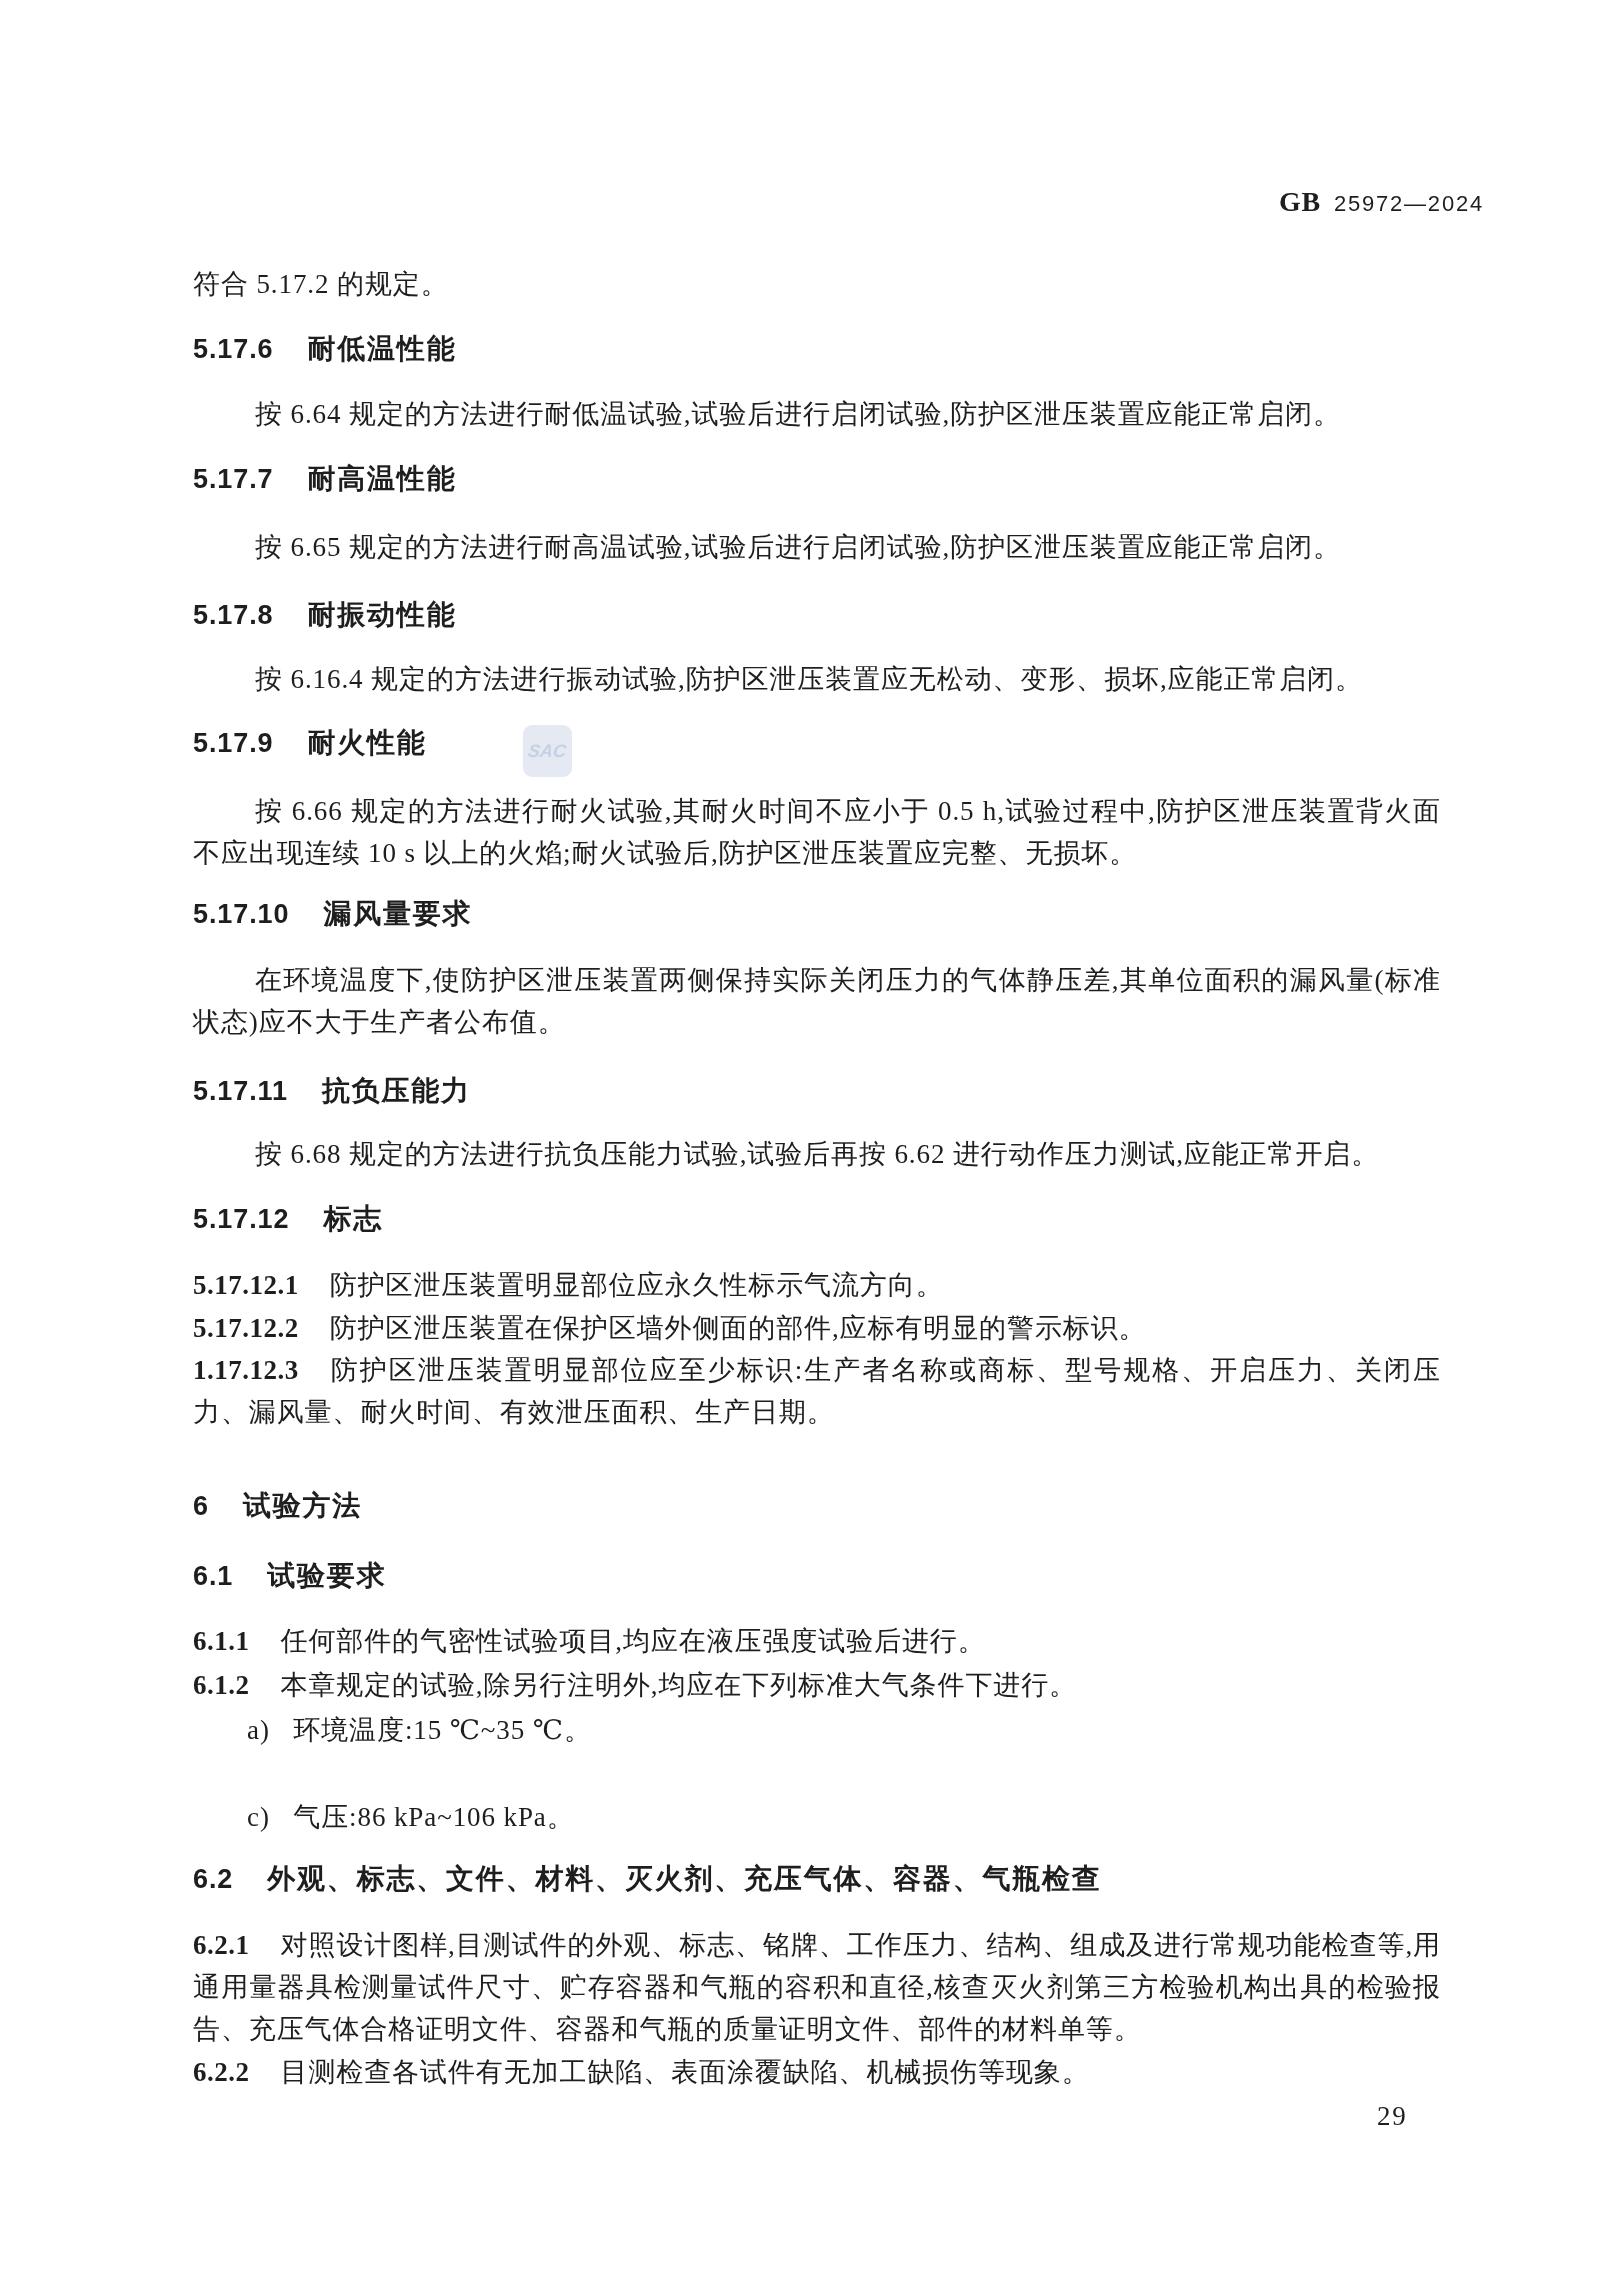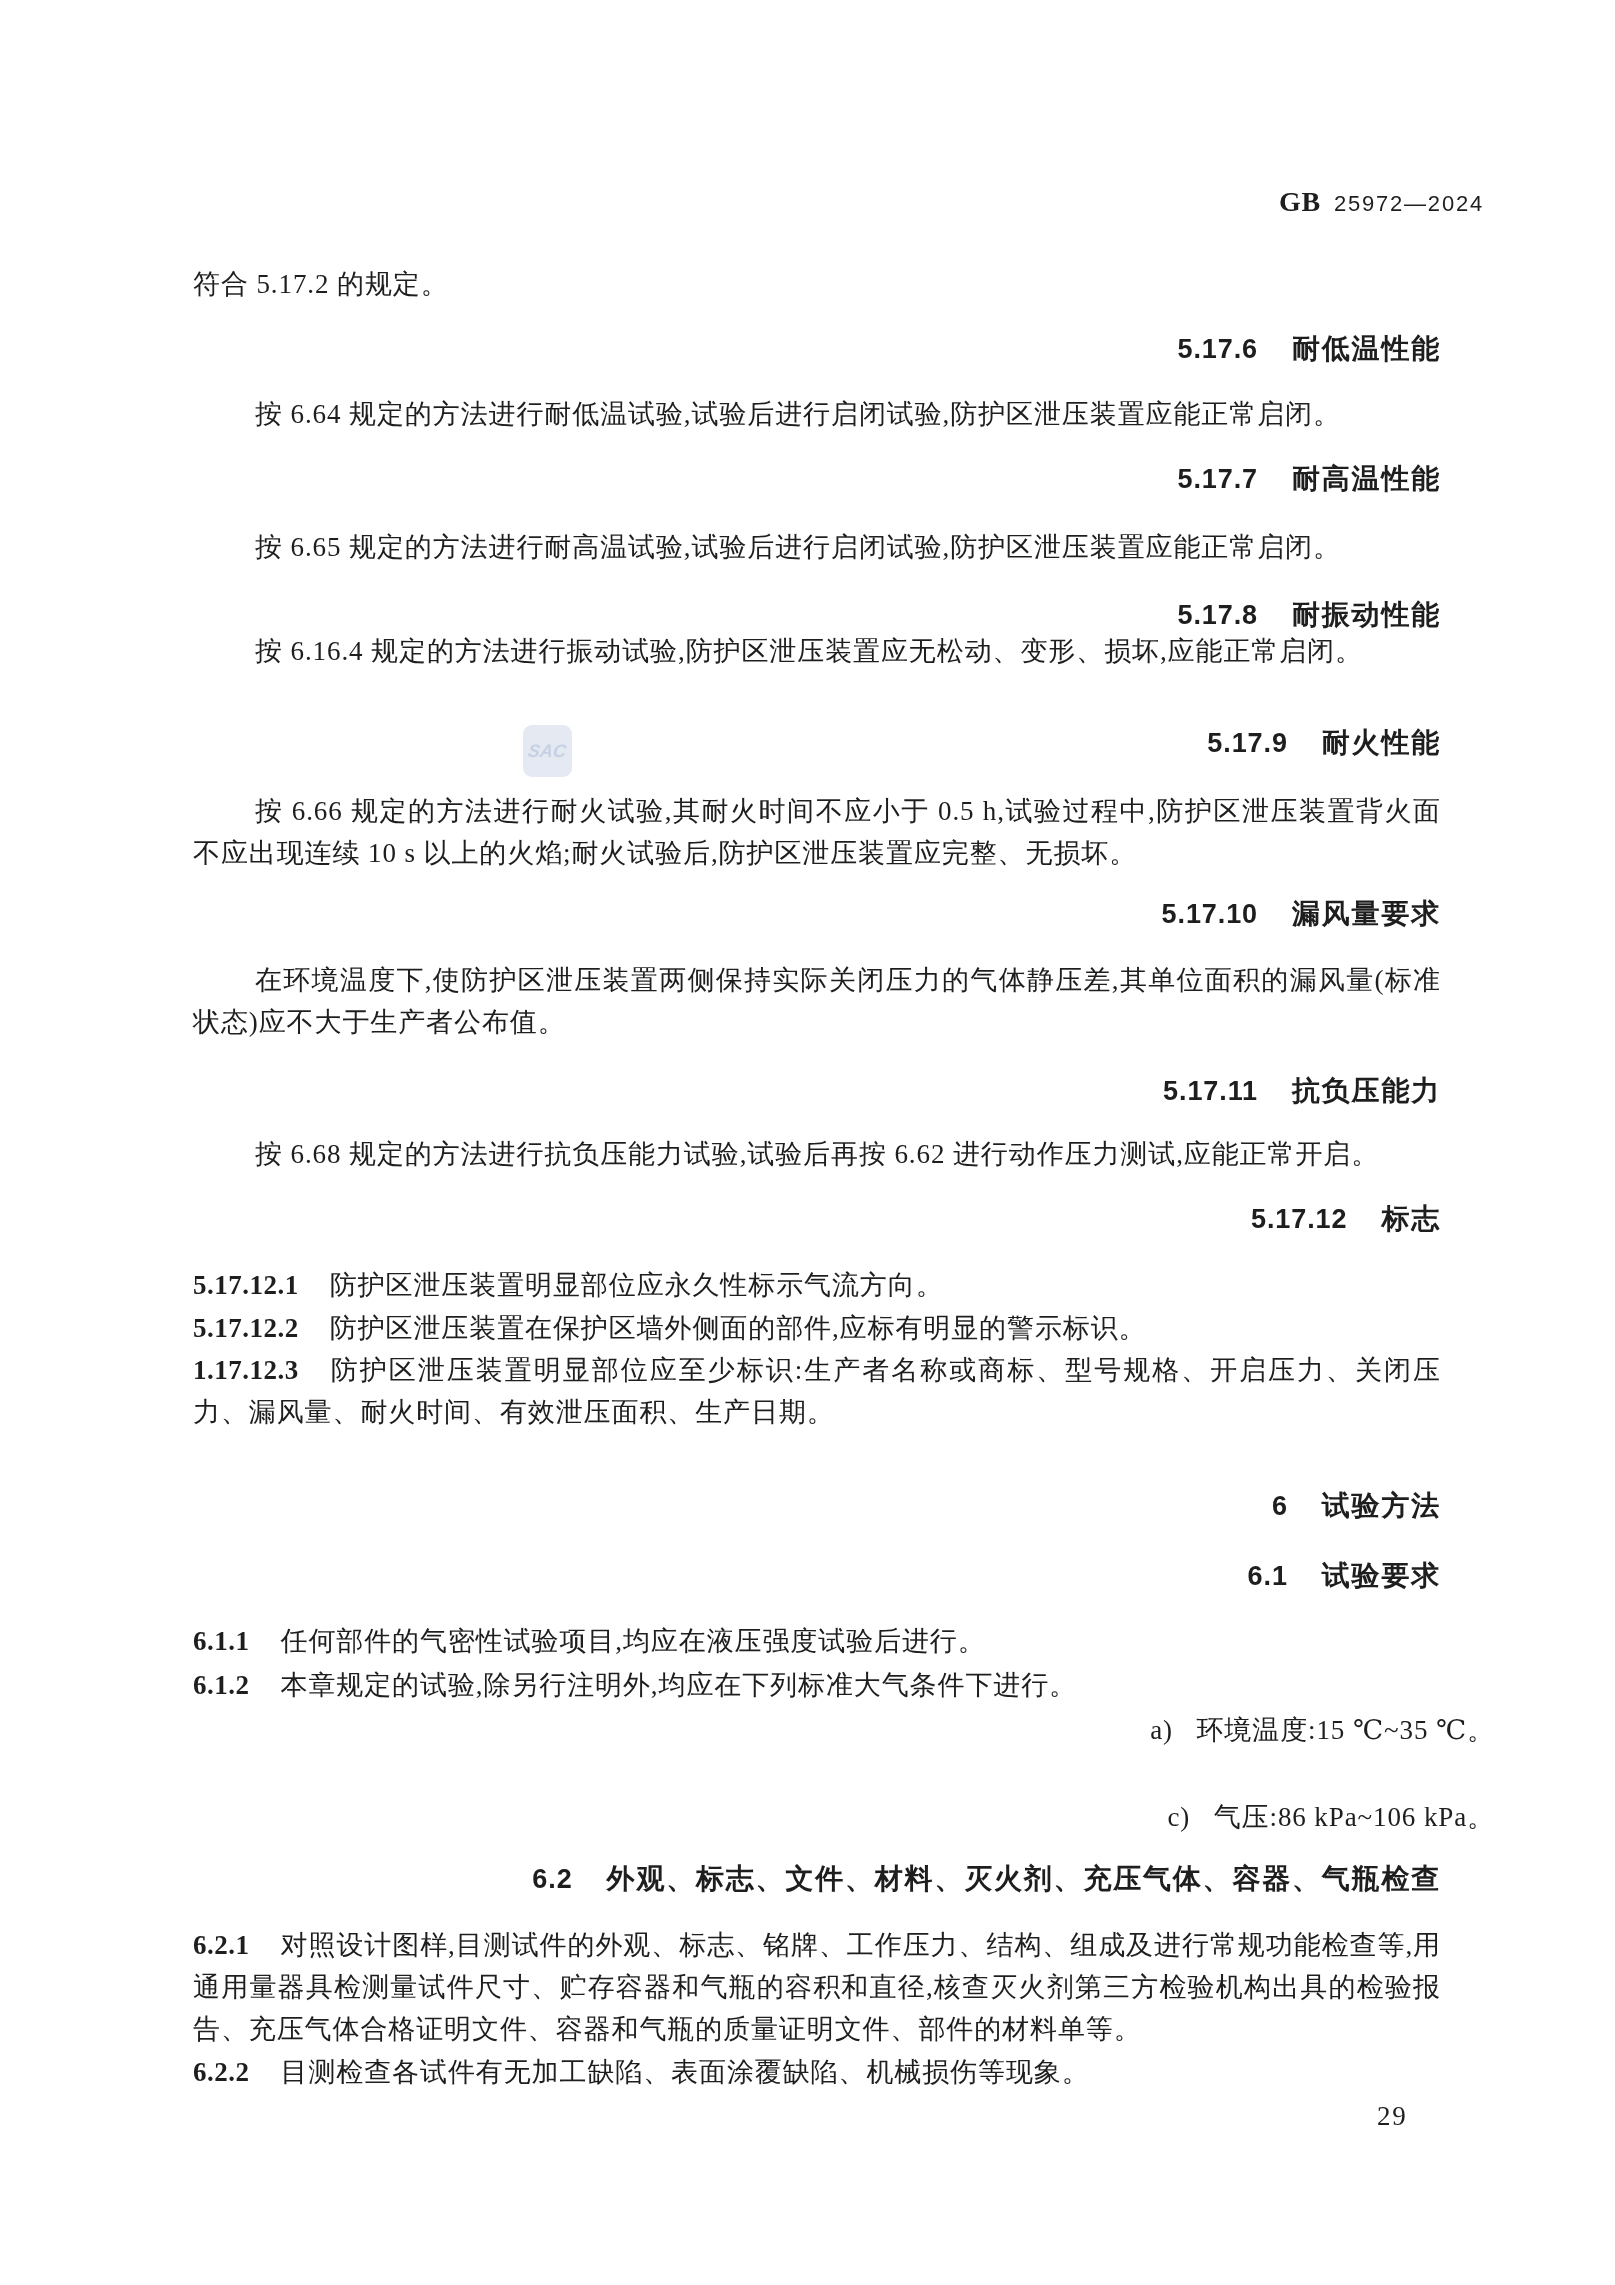--- a/index.html
+++ b/index.html
@@ -12,21 +12,20 @@
     font-family:"Liberation Serif","DejaVu Serif",serif;
     color:#1e1e1e;
   }
   .blk{
     position:absolute;
     left:193px;
     width:1248px;
     font-size:27px;
     line-height:42px;
     letter-spacing:0.9px;
-    text-align:right;
   }
   .para,.clause{ text-align:justify; }
   .indent{ text-indent:62px; }
   .heading,.chapter{
     font-family:"Liberation Sans","DejaVu Sans",sans-serif;
     font-weight:700;
     font-size:28px;
     line-height:36px;
     letter-spacing:1.8px;
   }
@@ -113,21 +112,21 @@
   <div class="blk para indent" style="top:393px">按 6.64 规定的方法进行耐低温试验,试验后进行启闭试验,防护区泄压装置应能正常启闭。</div>
 
   <div class="blk heading" style="top:461px">
     <span class="hnum">5.17.7</span><span>耐高温性能</span>
   </div>
   <div class="blk para indent" style="top:526px">按 6.65 规定的方法进行耐高温试验,试验后进行启闭试验,防护区泄压装置应能正常启闭。</div>
 
   <div class="blk heading" style="top:597px">
     <span class="hnum">5.17.8</span><span>耐振动性能</span>
   </div>
-  <div class="blk para indent" style="top:630px">按 6.16.4 规定的方法进行振动试验,防护区泄压装置应无松动、变形、损坏,应能正常启闭。</div>
+  <div class="blk para indent" style="top:658px">按 6.16.4 规定的方法进行振动试验,防护区泄压装置应无松动、变形、损坏,应能正常启闭。</div>
 
   <div class="blk heading" style="top:725px">
     <span class="hnum">5.17.9</span><span>耐火性能</span>
   </div>
   <div class="blk para indent" style="top:790px">按 6.66 规定的方法进行耐火试验,其耐火时间不应小于 0.5 h,试验过程中,防护区泄压装置背火面不应出现连续 10 s 以上的火焰;耐火试验后,防护区泄压装置应完整、无损坏。</div>
 
   <div class="blk heading" style="top:896px">
     <span class="hnum">5.17.10</span><span>漏风量要求</span>
   </div>
   <div class="blk para indent" style="top:959px">在环境温度下,使防护区泄压装置两侧保持实际关闭压力的气体静压差,其单位面积的漏风量(标准状态)应不大于生产者公布值。</div>

